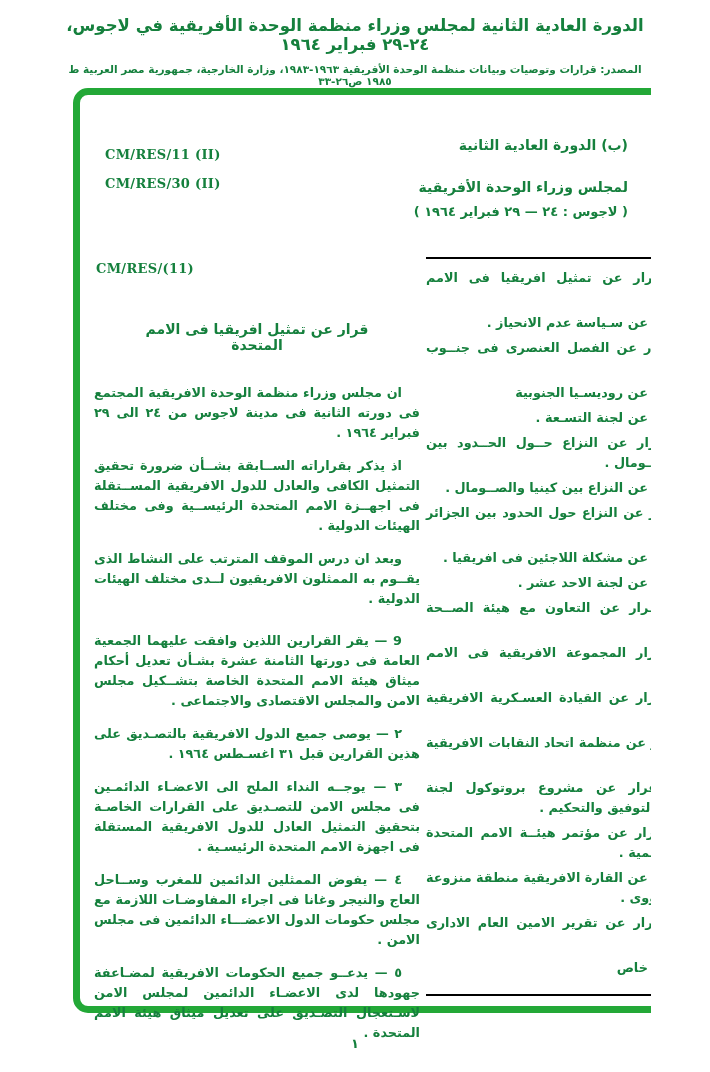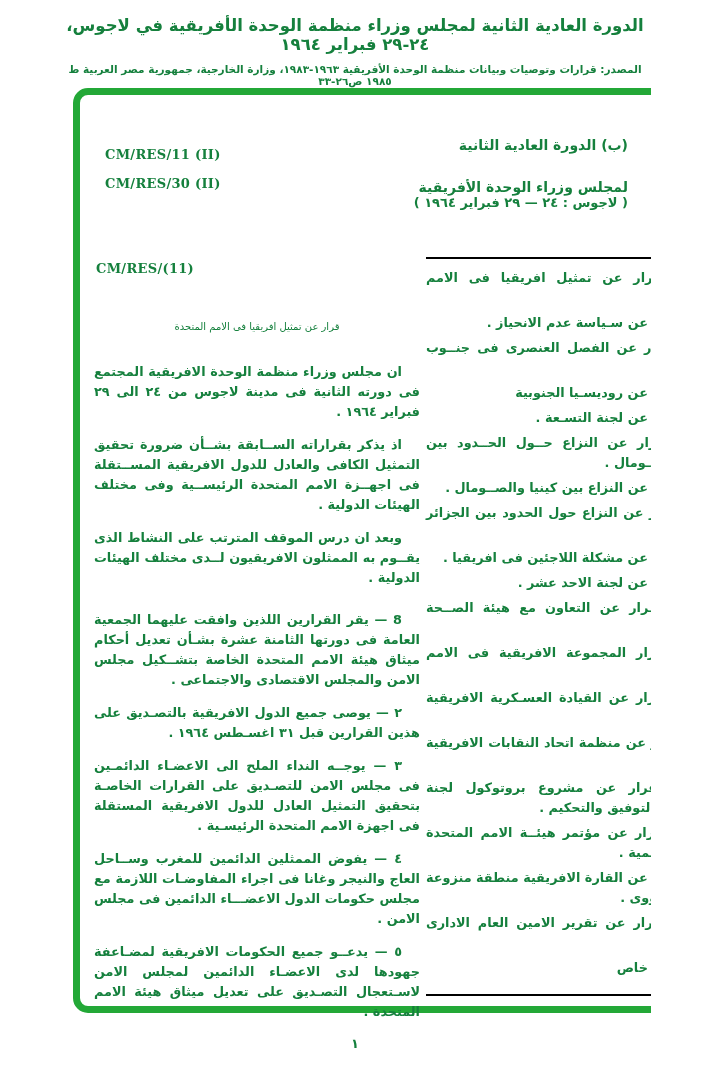--- a/index.html
+++ b/index.html
@@ -26,36 +26,36 @@
           font-family:"DejaVu Serif", serif; font-size:13px; font-weight:700; }
   .refs div { margin-bottom:14px; letter-spacing:0.3px; }
   .ref-single { position:absolute; left:16px; top:166px; direction:ltr;
           font-family:"DejaVu Serif", serif; font-size:13px; font-weight:700; letter-spacing:0.3px; }
 
   
   .session { position:absolute; left:120px; right:120px; top:42px; text-align:right;
              direction:rtl; font-weight:700; }
   .session .l1 { font-size:14px; }
   .session .l2 { font-size:14px; margin-top:26px; }
-  .session .l3 { font-size:13px; }
+  .session .l3 { font-size:13px; margin-top:9px; }
 
   
   .col-right { position:absolute; top:162px; right:22px; width:300px; direction:rtl; }
   .rule { border:none; border-top:2px solid #000; margin:0; }
   .rule-top { margin-bottom:9px; }
   .rule-bottom { margin-top:16px; }
   .res-list { margin:0; padding:0; list-style:none; }
   .res-list > div {
     font-size:12.8px; font-weight:700; line-height:20px;
     text-align:justify; margin-bottom:5px;
   }
 
   
   .col-left { position:absolute; top:226px; left:14px; width:326px; direction:rtl; }
-  .res-heading { text-align:center; font-size:10px; font-weight:400; margin:0 36px 30px 36px; }
+  .res-heading { text-align:center; font-size:14px; font-weight:700; margin:0 36px 30px 36px; }
   .body-paragraphs > div {
     font-size:12.8px; font-weight:700; line-height:20px;
     text-align:justify; text-indent:18px; margin-bottom:13px;
   }
   .body-paragraphs > div:nth-child(3) { margin-bottom:22px; }
 
   
   .page-number { position:absolute; top:1036px; left:0; right:0; text-align:center;
                  font-size:13px; font-weight:700; }
 </style>
@@ -109,21 +109,21 @@
         </div>
       <hr class="rule rule-bottom">
     </div>
 
     <div class="col-left">
       <div class="res-heading">قرار عن تمثيل افريقيا فى الامم المتحدة</div>
       <div class="body-paragraphs">
           <div>ان مجلس وزراء منظمة الوحدة الافريقية المجتمع فى دورته الثانية فى مدينة لاجوس من ٢٤ الى ٢٩ فبراير ١٩٦٤ .</div>
           <div>اذ يذكر بقراراته الســابقة بشــأن ضرورة تحقيق التمثيل الكافى والعادل للدول الافريقية المســتقلة فى اجهــزة الامم المتحدة الرئيســية وفى مختلف الهيئات الدولية .</div>
           <div>وبعد ان درس الموقف المترتب على النشاط الذى يقــوم به الممثلون الافريقيون لــدى مختلف الهيئات الدولية .</div>
-          <div>8 — يقر القرارين اللذين وافقت عليهما الجمعية العامة فى دورتها الثامنة عشرة بشـأن تعديل أحكام ميثاق هيئة الامم المتحدة الخاصة بتشــكيل مجلس الامن والمجلس الاقتصادى والاجتماعى .</div>
+          <div>9 — يقر القرارين اللذين وافقت عليهما الجمعية العامة فى دورتها الثامنة عشرة بشـأن تعديل أحكام ميثاق هيئة الامم المتحدة الخاصة بتشــكيل مجلس الامن والمجلس الاقتصادى والاجتماعى .</div>
           <div>٢ — يوصى جميع الدول الافريقية بالتصـديق على هذين القرارين قبل ٣١ اغسـطس ١٩٦٤ .</div>
           <div>٣ — يوجــه النداء الملح الى الاعضـاء الدائمـين فى مجلس الامن للتصـديق على القرارات الخاصـة بتحقيق التمثيل العادل للدول الافريقية المستقلة فى اجهزة الامم المتحدة الرئيسـية .</div>
           <div>٤ — يفوض الممثلين الدائمين للمغرب وســاحل العاج والنيجر وغانا فى اجراء المفاوضـات اللازمة مع مجلس حكومات الدول الاعضـــاء الدائمين فى مجلس الامن .</div>
           <div>٥ — يدعــو جميع الحكومات الافريقية لمضـاعفة جهودها لدى الاعضـاء الدائمين لمجلس الامن لاسـتعجال التصـديق على تعديل ميثاق هيئة الامم المتحدة .</div>
         </div>
     </div>
 
   </div>
 
   <div class="page-number">١</div>

